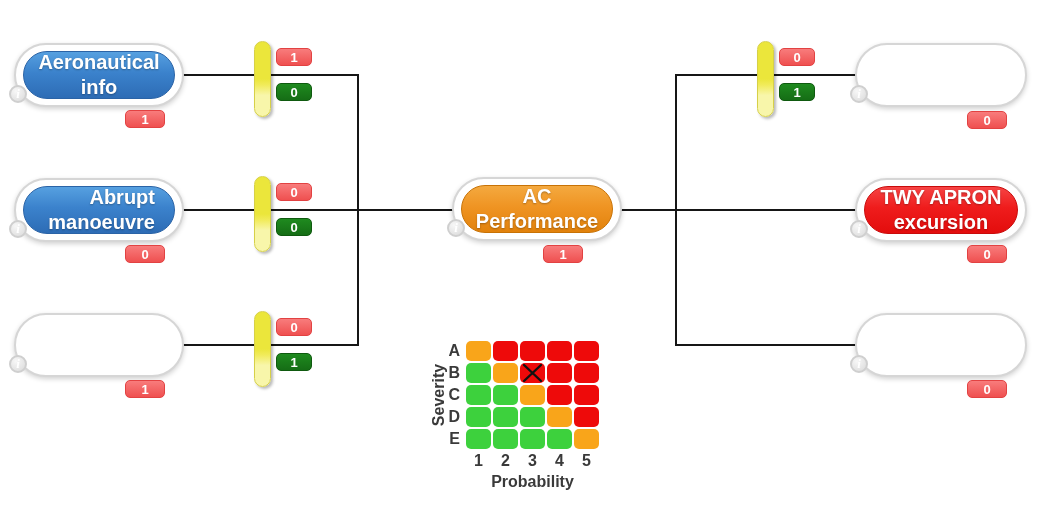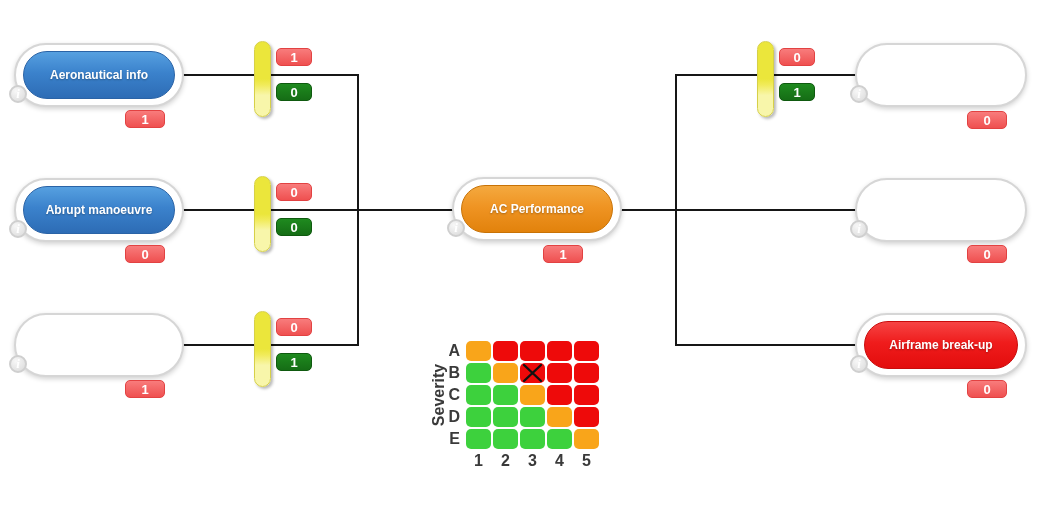--- a/index.html
+++ b/index.html
@@ -15,21 +15,21 @@
   
   .node {
     position:absolute; width:170px; height:64px;
     background:#fff; border:2px solid #d6d6d6; border-radius:32px;
     box-shadow:0 2px 5px rgba(0,0,0,0.18);
     z-index:3; box-sizing:border-box;
   }
   .pill {
     position:absolute; left:7px; right:7px; top:6px; bottom:6px;
     border-radius:25px; display:flex; align-items:center; justify-content:center;
-    text-align:center; color:#fff; font-weight:bold; font-size:12px; line-height:1.25;
+    text-align:center; color:#fff; font-weight:bold; font-size:20px; line-height:1.25;
     text-shadow:0 1px 2px rgba(0,0,0,0.3); padding:16px 5px; box-sizing:border-box;
   }
   .pill.blue   { background:linear-gradient(180deg,#56a0e0 0%,#3b82cc 45%,#2d6cb5 100%); border:1px solid #2a63a6; }
   .pill.orange { background:linear-gradient(180deg,#f4a93f 0%,#ef9423 45%,#e2820c 100%); border:1px solid #c87205; }
   .pill.red    { background:linear-gradient(180deg,#f64444 0%,#ef1c1c 45%,#e30d0d 100%); border:1px solid #c90b0b; }
 
   .info-icon {
     position:absolute; left:-7px; bottom:2px; width:18px; height:18px; border-radius:50%;
     background:radial-gradient(circle at 35% 30%,#f7f7f7,#dadada);
     border:2px solid #cfcfcf; color:#fff;
@@ -145,30 +145,30 @@
   <div class="badge green sm" style="left:779px; top:83px;">1</div>
 
   <div class="node" style="left:855px; top:43px; width:172px;">
     <div class="info-icon">
         <span>i</span>
       </div>
   </div>
   <div class="badge red" style="left:967px; top:111px;">0</div>
 
   <div class="node" style="left:855px; top:178px; width:172px;">
+    <div class="pill red">
+      <span style="max-width:128px;">TWY APRON excursion</span>
+    </div>
     <div class="info-icon">
         <span>i</span>
       </div>
   </div>
   <div class="badge red" style="left:967px; top:245px;">0</div>
 
   <div class="node" style="left:855px; top:313px; width:172px;">
-    <div class="pill red">
-      <span>Airframe break-up</span>
-    </div>
     <div class="info-icon">
         <span>i</span>
       </div>
   </div>
   <div class="badge red" style="left:967px; top:380px;">0</div>
 
   <div class="ylabel">Severity</div>
   <div class="row-labels">
     <span>A</span>
     <span>B</span>
@@ -206,14 +206,15 @@
           <path d="M4 2 L21 18 M21 2 L4 18" stroke="#111" stroke-width="2.4" stroke-linecap="round" fill="none"></path>
         </svg></div>
     </div>
   <div class="col-labels">
     <span>1</span>
     <span>2</span>
     <span>3</span>
     <span>4</span>
     <span>5</span>
   </div>
+  <div class="xlabel">Probability</div>
 
 </div>
 
 </body></html>

